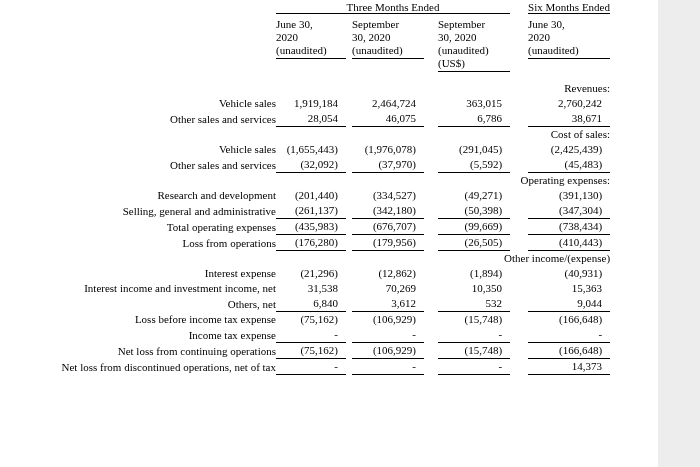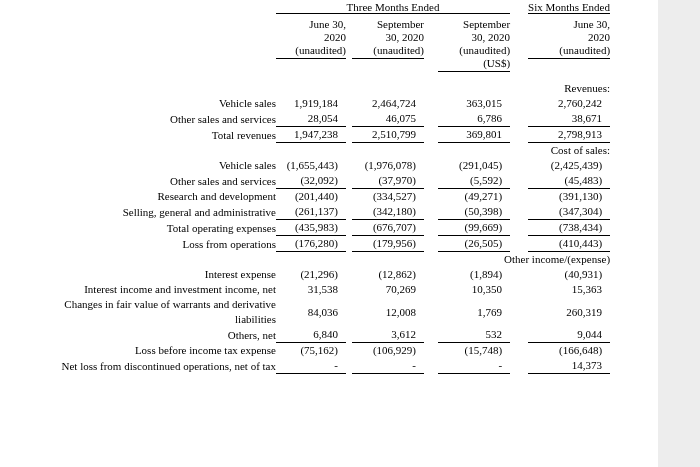--- a/index.html
+++ b/index.html
@@ -34,21 +34,21 @@
   .c-n2 { width: 72px; }
   .c-g2 { width: 14px; }
   .c-n3 { width: 72px; }
   .c-g3 { width: 18px; }
   .c-n4 { width: 82px; }
 
   .bold { font-weight: normal; }
   .center { text-align: center; }
 
   tr.ghead td { line-height: 12px; vertical-align: bottom; padding-top: 1px; }
-  tr.dhead td { vertical-align: top; padding-top: 4px; line-height: 13px; text-align: right; }
+  tr.dhead td { vertical-align: top; padding-top: 4px; line-height: 13px; text-align: left; }
   tr.dhead .hd { border-bottom: 1px solid #000; padding-bottom: 1px; }
   tr.spacer td { height: 9px; }
 
   td.lbl { line-height: 15px; text-align: right; }
   td.val { text-align: right; padding-right: 8px; line-height: 15px; vertical-align: middle; }
   tr.row-item td.lbl { padding-left: 13px; }
   td.u { border-bottom: 1px solid #000; }
 </style>
 </head>
 <body>
@@ -129,30 +129,20 @@
       <tr class="row-item">
         <td class="lbl">Other sales and services</td>
         <td class="val u">28,054</td>
         <td></td>
         <td class="val u">46,075</td>
         <td></td>
         <td class="val u">6,786</td>
         <td></td>
         <td class="val u">38,671</td>
       </tr>
-      <tr class="row-total">
-        <td class="lbl bold">Total revenues</td>
-        <td class="val bold u">1,947,238</td>
-        <td></td>
-        <td class="val bold u">2,510,799</td>
-        <td></td>
-        <td class="val bold u">369,801</td>
-        <td></td>
-        <td class="val bold u">2,798,913</td>
-      </tr>
       <tr class="row-section">
         <td class="lbl bold" colspan="8">Cost of sales:</td>
       </tr>
       <tr class="row-item">
         <td class="lbl">Vehicle sales</td>
         <td class="val">(1,655,443)</td>
         <td></td>
         <td class="val">(1,976,078)</td>
         <td></td>
         <td class="val">(291,045)</td>
@@ -162,20 +152,23 @@
       <tr class="row-item">
         <td class="lbl">Other sales and services</td>
         <td class="val u">(32,092)</td>
         <td></td>
         <td class="val u">(37,970)</td>
         <td></td>
         <td class="val u">(5,592)</td>
         <td></td>
         <td class="val u">(45,483)</td>
       </tr>
+      <tr class="row-section">
+        <td class="lbl bold" colspan="8">Operating expenses:</td>
+      </tr>
       <tr class="row-item">
         <td class="lbl">Research and development</td>
         <td class="val">(201,440)</td>
         <td></td>
         <td class="val">(334,527)</td>
         <td></td>
         <td class="val">(49,271)</td>
         <td></td>
         <td class="val">(391,130)</td>
       </tr>
@@ -226,49 +219,59 @@
         <td class="lbl">Interest income and investment income, net</td>
         <td class="val">31,538</td>
         <td></td>
         <td class="val">70,269</td>
         <td></td>
         <td class="val">10,350</td>
         <td></td>
         <td class="val">15,363</td>
       </tr>
       <tr class="row-item">
-        <td class="lbl">Changes in fair value of warrants and derivative liabilities</td>
-        <td class="val">84,036</td>
-        <td></td>
-        <td class="val">12,008</td>
-        <td></td>
-        <td class="val">1,769</td>
-        <td></td>
-        <td class="val">260,319</td>
-      </tr>
-      <tr class="row-item">
         <td class="lbl">Others, net</td>
         <td class="val u">6,840</td>
         <td></td>
         <td class="val u">3,612</td>
         <td></td>
         <td class="val u">532</td>
         <td></td>
         <td class="val u">9,044</td>
       </tr>
       <tr class="row-total">
         <td class="lbl bold">Loss before income tax expense</td>
         <td class="val bold">(75,162)</td>
         <td></td>
         <td class="val bold">(106,929)</td>
         <td></td>
         <td class="val bold">(15,748)</td>
         <td></td>
         <td class="val bold">(166,648)</td>
       </tr>
+      <tr class="row-item">
+        <td class="lbl">Income tax expense</td>
+        <td class="val u">-</td>
+        <td></td>
+        <td class="val u">-</td>
+        <td></td>
+        <td class="val u">-</td>
+        <td></td>
+        <td class="val u">-</td>
+      </tr>
+      <tr class="row-total">
+        <td class="lbl bold">Net loss from continuing operations</td>
+        <td class="val bold u">(75,162)</td>
+        <td></td>
+        <td class="val bold u">(106,929)</td>
+        <td></td>
+        <td class="val bold u">(15,748)</td>
+        <td></td>
+        <td class="val bold u">(166,648)</td>
+      </tr>
       <tr class="row-total">
         <td class="lbl bold">Net loss from discontinued operations, net of tax</td>
         <td class="val bold u">-</td>
         <td></td>
         <td class="val bold u">-</td>
         <td></td>
         <td class="val bold u">-</td>
         <td></td>
         <td class="val bold u">14,373</td>
       </tr>

